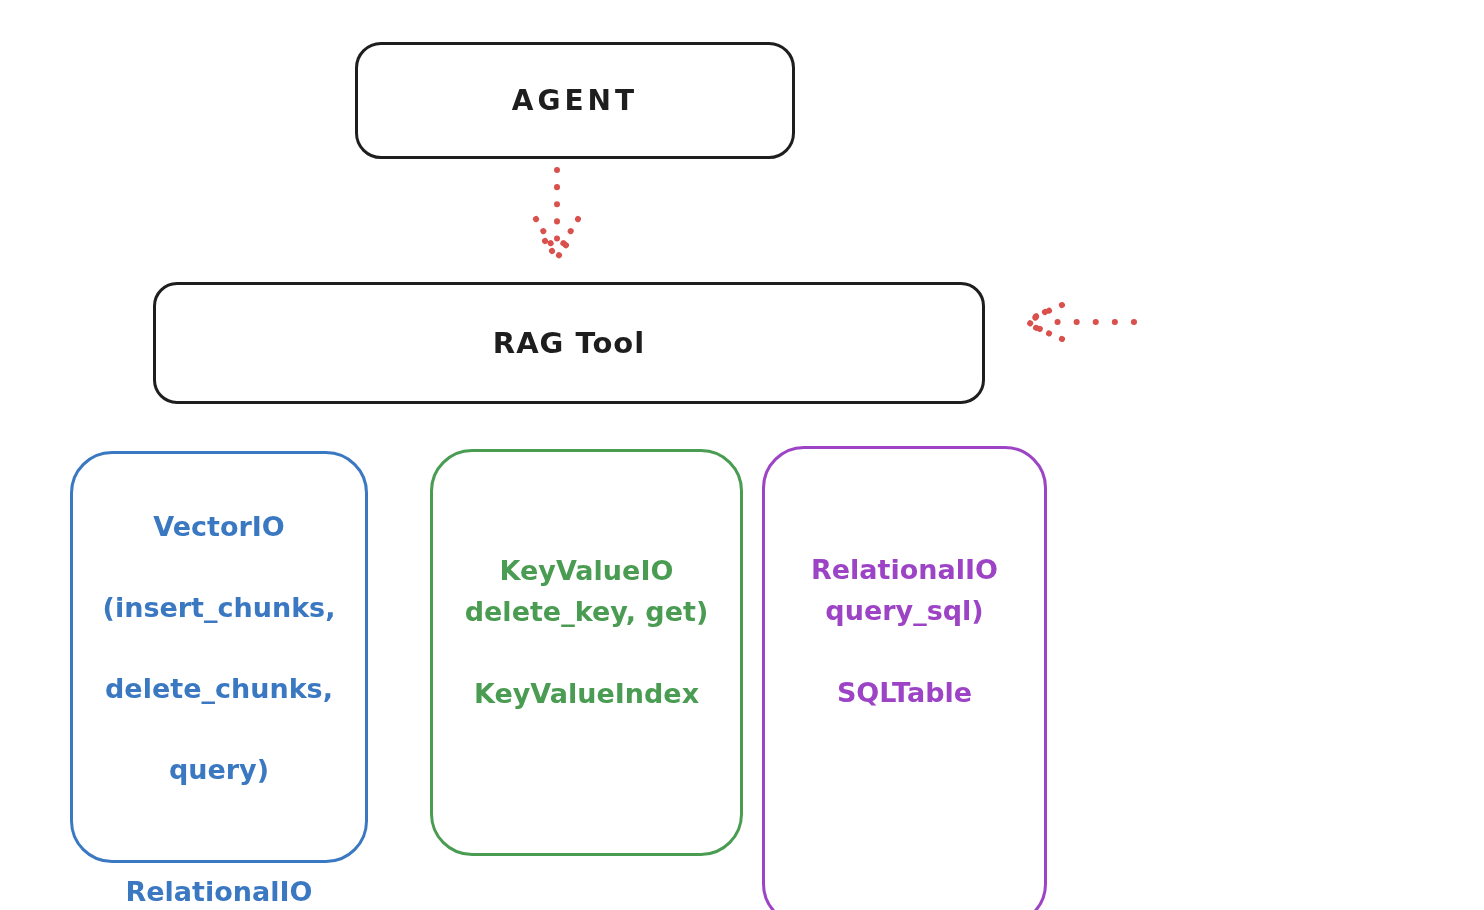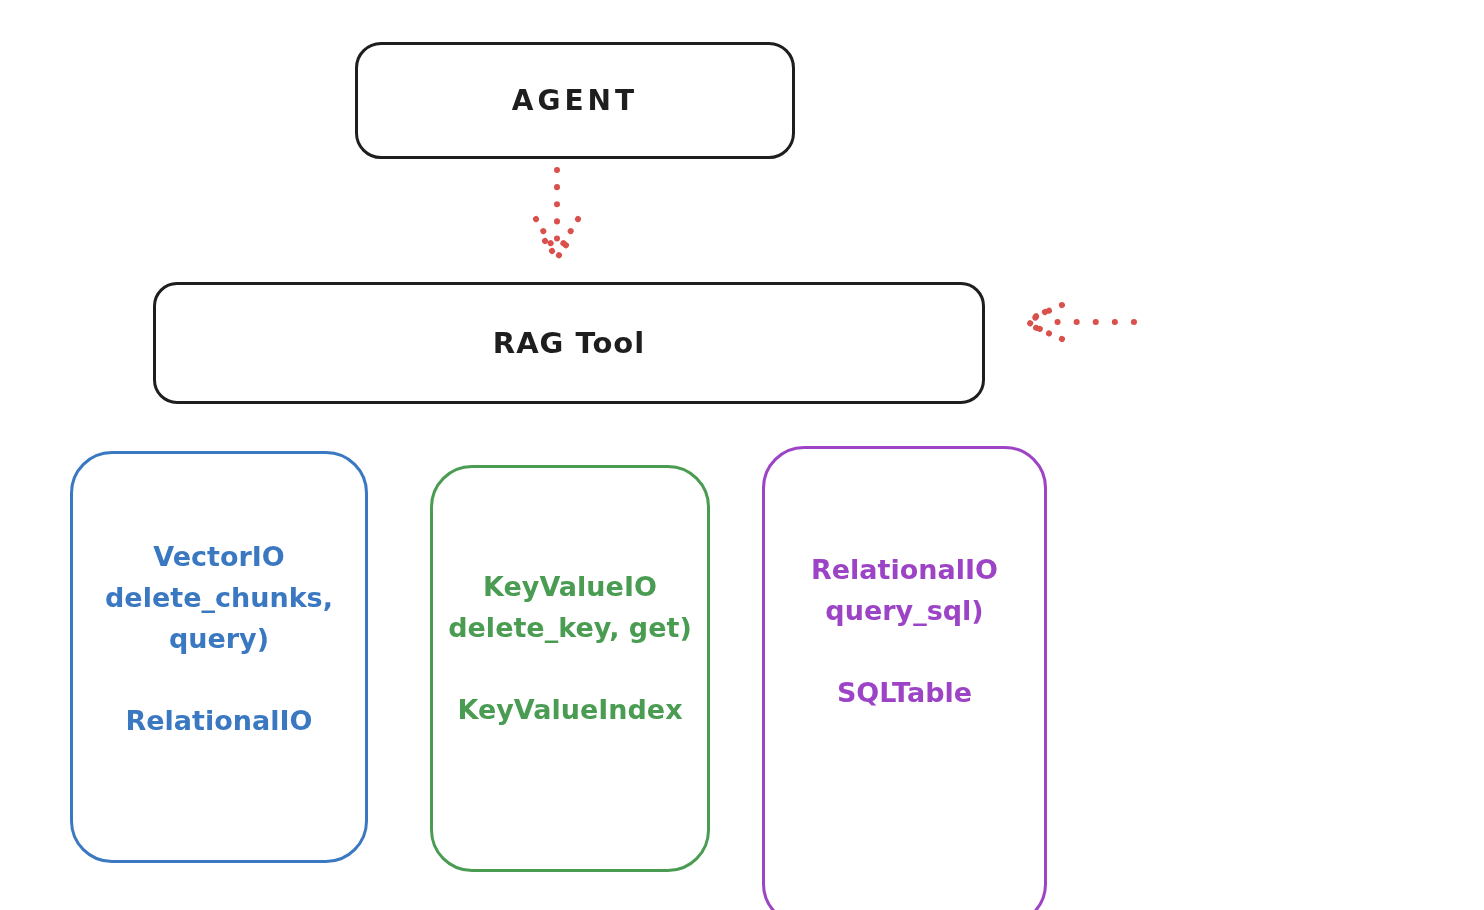--- a/index.html
+++ b/index.html
@@ -38,25 +38,25 @@
   
   .store-node {
     flex-direction: column;
     justify-content: flex-start;
     font-size: 27px; font-weight: 600; line-height: 41px;
     border-radius: 42px;
     border-style: solid; border-width: 3.5px;
   }
   .node-vector {
     left: 70px;  top: 451px; width: 298px; height: 412px;
-    border-color: #3b78c2; color: #3b78c2; padding-top: 82px;
+    border-color: #3b78c2; color: #3b78c2; padding-top: 52px; gap: 40px;
   }
   .node-keyvalue {
-    left: 430px; top: 449px; width: 280px; height: 407px;
-    border-color: #4a9c52; color: #4a9c52; padding-top: 98px; margin-top: 16px;
+    left: 430px; top: 449px; width: 313px; height: 407px;
+    border-color: #4a9c52; color: #4a9c52; padding-top: 98px;
   }
   .node-relational {
     left: 762px; top: 446px; width: 285px; height: 480px;
     border-color: #9d44c6; color: #9d44c6; padding-top: 100px;
   }
   .store-footer { margin-top: 41px; }
 
   
   .annotation {
     position: absolute;
@@ -96,20 +96,21 @@
       <path d="M1134,322 L1045,322" stroke-dasharray="0.1 19"></path>
       <path d="M1062,305 L1025,321" stroke-dasharray="0.1 14"></path>
       <path d="M1062,339 L1025,323" stroke-dasharray="0.1 14"></path>
       <path d="M1045,312 L1028,322 L1045,332" stroke-dasharray="0.1 11"></path>
     </g>
   </svg>
 
 
   <div class="node store-node node-vector">
     <div>VectorIO</div>
+    <div>(insert_chunks,</div>
     <div>delete_chunks,</div>
     <div>query)</div>
     <div class="store-footer">RelationalIO</div>
   </div>
 
   <div class="node store-node node-keyvalue">
     <div>KeyValueIO</div>
     <div>delete_key, get)</div>
     <div class="store-footer">KeyValueIndex</div>
   </div>

